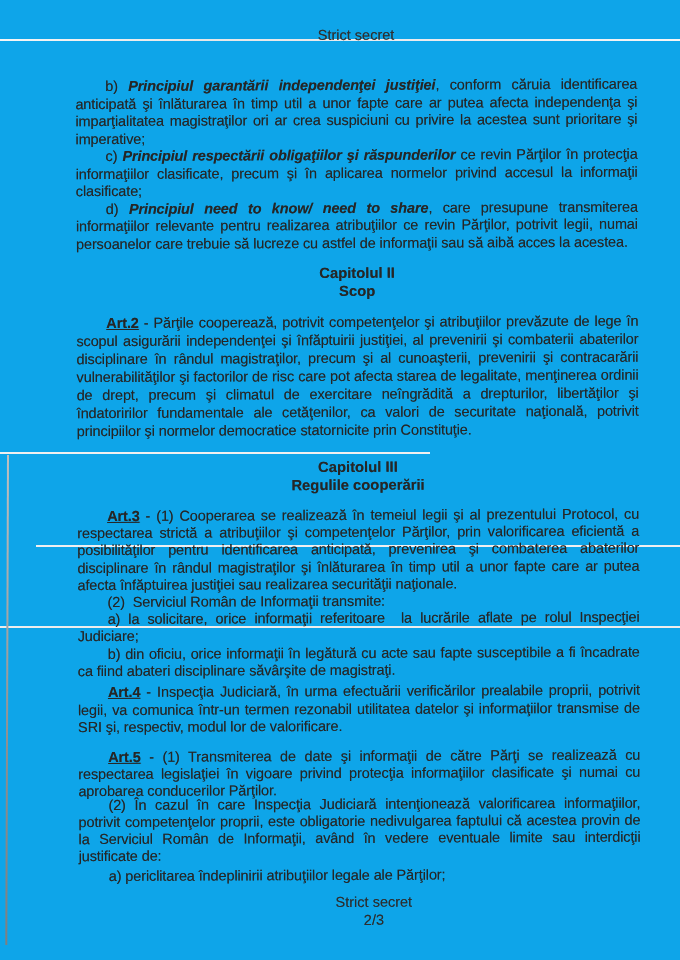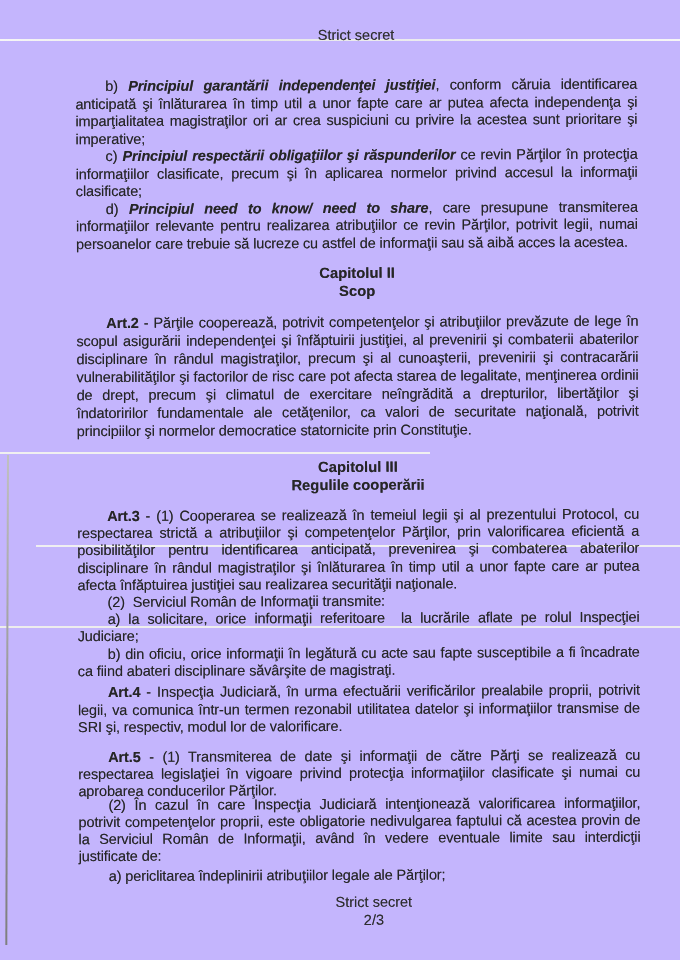--- a/index.html
+++ b/index.html
@@ -1,27 +1,27 @@
 <!DOCTYPE html>
 <html><head>
 <meta charset="utf-8">
 <style>
   html,body{margin:0;padding:0;background:#ffffff;}
   .sheet{
-    position:relative;width:680px;height:960px;background:#c4b5fd;overflow:hidden;
+    position:relative;width:680px;height:960px;background:#0ea5e9;overflow:hidden;
     font-family:"Liberation Sans",sans-serif;color:#262626;
     text-shadow:0 0 .4px rgba(38,38,38,.55);
   }
   .content{position:absolute;inset:0;transform:rotate(-0.25deg);}
   .hdr{position:absolute;top:27px;left:77px;width:562px;text-align:center;font-size:14.5px;color:#303030;}
   .ftr{position:absolute;top:894px;left:91px;width:562px;text-align:center;font-size:14.5px;line-height:17.5px;color:#2e2e2e;}
   .blk{position:absolute;left:77px;width:562px;font-size:14.5px;text-align:justify;letter-spacing:-0.12px;}
   .para{margin:0;text-indent:30px;}
   .bi{font-weight:bold;font-style:italic;}
-  .bold{font-weight:bold;}
+  .bold{font-weight:bold;text-decoration:underline;}
   .chapter{position:absolute;left:77px;width:562px;text-align:center;font-weight:bold;font-size:14.8px;line-height:17.5px;}
   #blockA{top:77px;line-height:17.5px;}
   #chapter2{top:265px;}
   #art2{top:313px;line-height:18px;}
   #chapter3{top:459px;}
   #art3{top:507px;line-height:17.2px;}
   #art4{top:683px;line-height:17.5px;}
   #art5a{top:748px;line-height:17.2px;}
   #art5b{top:796px;line-height:16.9px;}
   #art5b .sub{margin-top:3px;}

